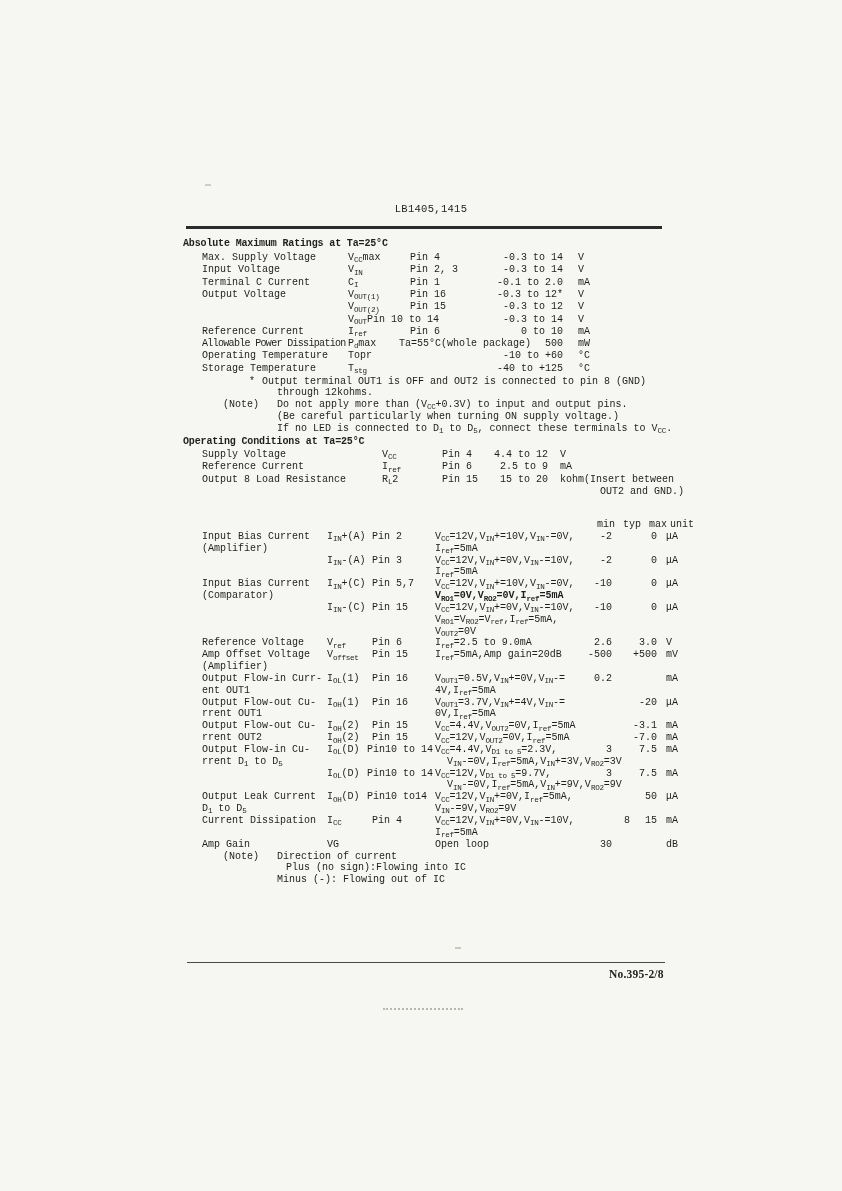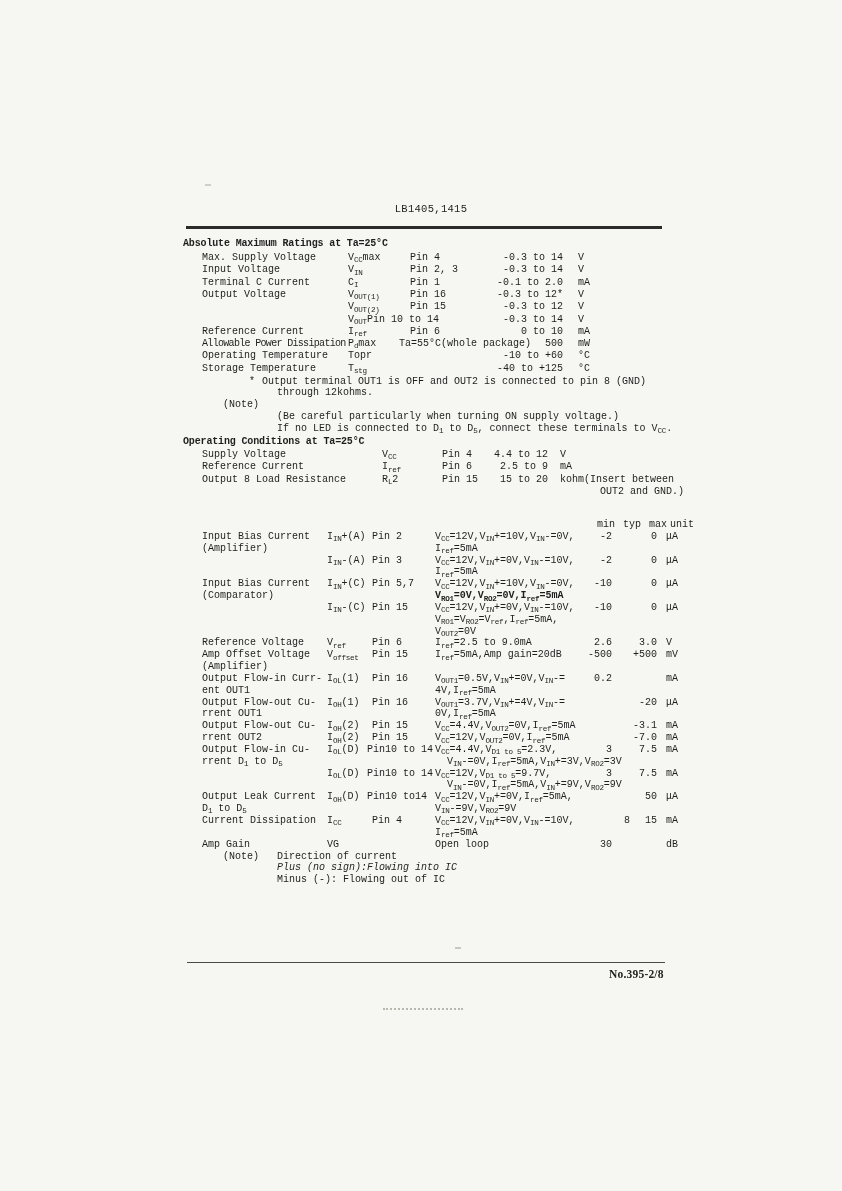--- a/index.html
+++ b/index.html
@@ -48,21 +48,21 @@
       <div class="tline" style="top: 301.2px;"><span class="cell" style="left: 348px;">V<sub>OUT(2)</sub></span><span class="cell" style="left: 410px;">Pin 15</span><span class="cell r" style="left: 463px; width: 100px;">-0.3 to 12</span><span class="cell" style="left: 578px;">V</span></div>
       <div class="tline" style="top: 313.5px;"><span class="cell" style="left: 348px;">V<sub>OUT</sub></span><span class="cell" style="left: 367px;">Pin 10 to 14</span><span class="cell r" style="left: 463px; width: 100px;">-0.3 to 14</span><span class="cell" style="left: 578px;">V</span></div>
       <div class="tline" style="top: 325.8px;"><span class="cell" style="left: 202px;">Reference Current</span><span class="cell" style="left: 348px;">I<sub>ref</sub></span><span class="cell" style="left: 410px;">Pin 6</span><span class="cell r" style="left: 463px; width: 100px;">0 to 10</span><span class="cell" style="left: 578px;">mA</span></div>
       <div class="tline" style="top: 338.1px;"><span class="cell tight" style="left: 202px;">Allowable Power Dissipation</span><span class="cell" style="left: 348px;">P<sub>d</sub>max</span><span class="cell" style="left: 367px; margin-left: 32px;">Ta=55°C(whole package)</span><span class="cell r" style="left: 463px; width: 100px;">500</span><span class="cell" style="left: 578px;">mW</span></div>
       <div class="tline" style="top: 350.4px;"><span class="cell" style="left: 202px;">Operating Temperature</span><span class="cell" style="left: 348px;">Topr</span><span class="cell r" style="left: 463px; width: 100px;">-10 to +60</span><span class="cell" style="left: 578px;">°C</span></div>
       <div class="tline" style="top: 362.7px;"><span class="cell" style="left: 202px;">Storage Temperature</span><span class="cell" style="left: 348px;">T<sub>stg</sub></span><span class="cell r" style="left: 463px; width: 100px;">-40 to +125</span><span class="cell" style="left: 578px;">°C</span></div>
     </div>
   <div id="absmax-notes">
       <div class="tline" style="top: 375.5px;"><span class="cell" style="left: 249px;">*</span><span class="cell" style="left: 262px;">Output terminal OUT1 is OFF and OUT2 is connected to pin 8 (GND)</span></div>
       <div class="tline" style="top: 387.3px;"><span class="cell" style="left: 277px;">through 12kohms.</span></div>
-      <div class="tline" style="top: 399.1px;"><span class="cell" style="left: 223px;">(Note)</span></div>
+      <div class="tline" style="top: 399.1px;"><span class="cell" style="left: 223px;">(Note)</span><span class="cell" style="left: 277px;">Do not apply more than (V<sub>CC</sub>+0.3V) to input and output pins.</span></div>
       <div class="tline" style="top: 410.9px;"><span class="cell" style="left: 277px;">(Be careful particularly when turning ON supply voltage.)</span></div>
       <div class="tline" style="top: 422.7px;"><span class="cell" style="left: 277px;">If no LED is connected to D<sub>1</sub> to D<sub>5</sub>, connect these terminals to V<sub>CC</sub>.</span></div>
     </div>
 
   <div class="hline heading" id="h-opcond">Operating Conditions at Ta=25°C</div>
   <div id="opcond-rows">
       <div class="tline" style="top: 449px;"><span class="cell" style="left: 202px;">Supply Voltage</span><span class="cell" style="left: 382px;">V<sub>CC</sub></span><span class="cell" style="left: 442px;">Pin 4</span><span class="cell r" style="left: 448px; width: 100px;">4.4 to 12</span><span class="cell" style="left: 560px;">V</span></div>
       <div class="tline" style="top: 461.3px;"><span class="cell" style="left: 202px;">Reference Current</span><span class="cell" style="left: 382px;">I<sub>ref</sub></span><span class="cell" style="left: 442px;">Pin 6</span><span class="cell r" style="left: 448px; width: 100px;">2.5 to 9</span><span class="cell" style="left: 560px;">mA</span></div>
       <div class="tline" style="top: 473.6px;"><span class="cell" style="left: 202px;">Output 8 Load Resistance</span><span class="cell" style="left: 382px;">R<sub>L</sub>2</span><span class="cell" style="left: 442px;">Pin 15</span><span class="cell r" style="left: 448px; width: 100px;">15 to 20</span><span class="cell" style="left: 560px;">kohm(Insert between</span></div>
     </div>
@@ -99,21 +99,21 @@
       <div class="tline" style="top: 767.6px;"><span class="cell" style="left: 327px;">I<sub>OL</sub>(D)</span><span class="cell" style="left: 367px;">Pin10 to 14</span><span class="cell" style="left: 435px;">V<sub>CC</sub>=12V,V<sub>D1 to 5</sub>=9.7V,</span><span class="cell r" style="left: 552px; width: 60px;">3</span><span class="cell r" style="left: 597px; width: 60px;">7.5</span><span class="cell" style="left: 666px;">mA</span></div>
       <div class="tline" style="top: 779.43px;"><span class="cell" style="left: 447px;">V<sub>IN</sub>-=0V,I<sub>ref</sub>=5mA,V<sub>IN</sub>+=9V,V<sub>RO2</sub>=9V</span></div>
       <div class="tline" style="top: 791.26px;"><span class="cell" style="left: 202px;">Output Leak Current</span><span class="cell" style="left: 327px;">I<sub>OH</sub>(D)</span><span class="cell" style="left: 367px;">Pin10 to14</span><span class="cell" style="left: 435px;">V<sub>CC</sub>=12V,V<sub>IN</sub>+=0V,I<sub>ref</sub>=5mA,</span><span class="cell r" style="left: 597px; width: 60px;">50</span><span class="cell" style="left: 666px;">μA</span></div>
       <div class="tline" style="top: 803.09px;"><span class="cell" style="left: 202px;">D<sub>1</sub> to D<sub>5</sub></span><span class="cell" style="left: 435px;">V<sub>IN</sub>-=9V,V<sub>RO2</sub>=9V</span></div>
       <div class="tline" style="top: 814.92px;"><span class="cell" style="left: 202px;">Current Dissipation</span><span class="cell" style="left: 327px;">I<sub>CC</sub></span><span class="cell" style="left: 372px;">Pin 4</span><span class="cell" style="left: 435px;">V<sub>CC</sub>=12V,V<sub>IN</sub>+=0V,V<sub>IN</sub>-=10V,</span><span class="cell r" style="left: 570px; width: 60px;">8</span><span class="cell r" style="left: 597px; width: 60px;">15</span><span class="cell" style="left: 666px;">mA</span></div>
       <div class="tline" style="top: 826.75px;"><span class="cell" style="left: 435px;">I<sub>ref</sub>=5mA</span></div>
       <div class="tline" style="top: 838.58px;"><span class="cell" style="left: 202px;">Amp Gain</span><span class="cell" style="left: 327px;">VG</span><span class="cell" style="left: 435px;">Open loop</span><span class="cell r" style="left: 552px; width: 60px;">30</span><span class="cell" style="left: 666px; text-align: center;">dB</span></div>
     </div>
   <div id="elec-notes">
       <div class="tline" style="top: 850.5px;"><span class="cell" style="left: 223px;">(Note)</span><span class="cell" style="left: 277px;">Direction of current</span></div>
-      <div class="tline" style="top: 862.3px;"><span class="cell" style="left: 277px; font-style: italic;">Plus (no sign):Flowing into IC</span></div>
+      <div class="tline" style="top: 862.3px;"><span class="cell" style="left: 286px;">Plus (no sign):Flowing into IC</span></div>
       <div class="tline" style="top: 874.1px;"><span class="cell" style="left: 277px;">Minus (-): Flowing out of IC</span></div>
     </div>
 
   <div class="rule" id="rule-bottom"></div>
   <div id="footer-num">No.395-2/8</div>
 
   <div class="artifact" id="artifact-dots"></div>
   <div class="artifact" id="artifact-dash1"></div>
   <div class="artifact" id="artifact-dash2"></div>
 </div>

